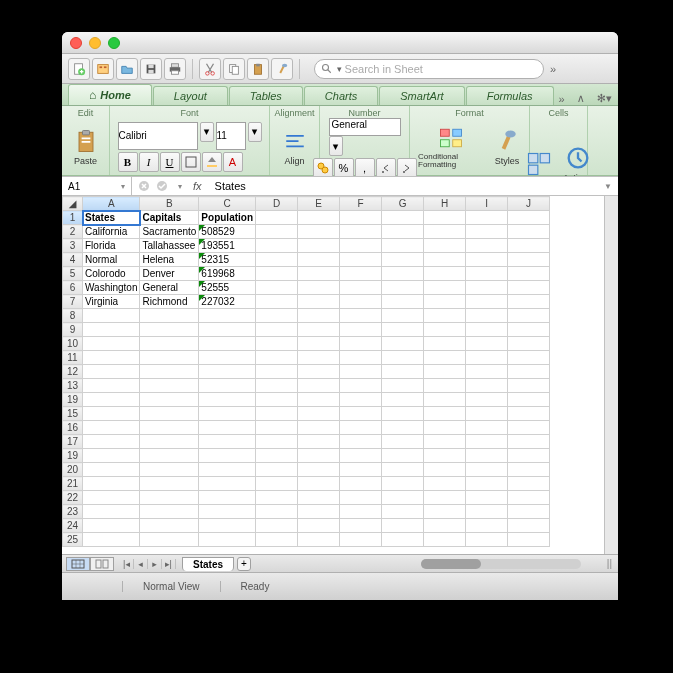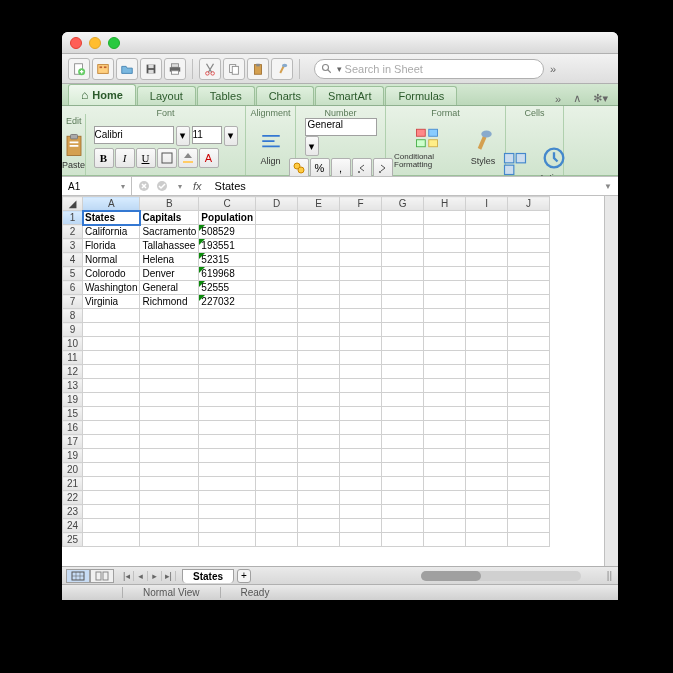--- a/index.html
+++ b/index.html
@@ -15,34 +15,34 @@
 .titlebar .title .xicon { display:inline-block; width:12px; height:12px; background:#4caf50; border-radius:2px; vertical-align:-2px; margin-right:4px; position:relative; }
 .titlebar .title .xicon::after { content:"X"; font-size:8px; color:#fff; position:absolute; left:2px; top:0; font-weight:bold; }
 .toolbar1 { height: 30px; background: linear-gradient(#f2f2f2,#dedede); border-bottom: 1px solid #b0b0b0; display:flex; align-items:center; padding:0 6px; gap:2px; }
 .tbtn { width:22px; height:22px; background:#f4f4f4; border:1px solid #b8b8b8; border-radius:3px; display:flex; align-items:center; justify-content:center; font-size:12px; cursor:pointer; }
 .tbtn svg { width:14px; height:14px; }
 .sep { width:1px; height:20px; background:#c0c0c0; margin:0 4px; }
 .search { flex:1; margin-left:8px; height:20px; background:#fff; border:1px solid #b0b0b0; border-radius:10px; display:flex; align-items:center; padding:0 6px; font-size:11px; color:#999; max-width:230px; }
 .search svg { width:12px; height:12px; margin-right:4px; fill:#888; }
 .chev { font-size:11px; color:#666; padding:0 4px; cursor:pointer; }
 .ribtabs { height:22px; background: linear-gradient(#d4e8d2,#bcd8ba); border-bottom:1px solid #8fb08f; display:flex; align-items:flex-end; padding-left:6px; }
-.rtab { padding:3px 12px; font-size:11px; color:#2b5a2b; background:linear-gradient(#e0f0de,#c8e0c6); border:1px solid #9cc09a; border-bottom:none; border-radius:3px 3px 0 0; margin-right:1px; cursor:pointer; position:relative; }
+.rtab { padding:3px 20px; font-size:11px; color:#2b5a2b; background:linear-gradient(#e0f0de,#c8e0c6); border:1px solid #9cc09a; border-bottom:none; border-radius:3px 3px 0 0; margin-right:1px; cursor:pointer; position:relative;font-style:italic; }
 .rtab.active { background:linear-gradient(#f0f8ef,#d8ecd6); font-weight:bold; }
 .rtab.home::before { content:"⌂"; margin-right:4px; font-size:12px; }
 .rtabs-right { margin-left:auto; display:flex; align-items:center; gap:4px; padding-right:6px; }
 .ribbon { background:linear-gradient(#e8f2e6,#d0e4ce); border-bottom:1px solid #9cc09a; height:70px; display:flex; font-size:10px; }
 .rgroup { border-right:1px solid #b0d0ae; padding:2px 4px; display:flex; flex-direction:column; }
 .rgroup .glabel { font-size:9px; color:#5a7a58; text-align:center; height:12px; }
 .rgroup .gbody { flex:1; display:flex; align-items:center; justify-content:center; gap:2px; }
 .bigbtn { display:flex; flex-direction:column; align-items:center; gap:1px; padding:2px 4px; cursor:pointer; }
 .bigbtn svg { width:28px; height:28px; }
 .bigbtn span { font-size:9px; color:#333; }
 .fontctrl { display:flex; flex-direction:column; gap:2px; }
 .fsel { display:flex; gap:2px; }
-.fsel select, .fsel input { height:18px; font-size:10px; border:1px solid #a0a0a0; background:#fff; }
+.fsel select, .fsel input { height:28px; font-size:10px; border:1px solid #a0a0a0; background:#fff; }
 .fname { width:80px; }
 .fsize { width:30px; }
 .btnrow { display:flex; gap:1px; }
 .sbtn { width:20px; height:20px; background:linear-gradient(#fafafa,#e8e8e8); border:1px solid #b0b0b0; border-radius:2px; display:flex; align-items:center; justify-content:center; font-size:11px; cursor:pointer; }
 .sbtn.bold { font-weight:bold; font-family:serif; }
 .sbtn.italic { font-style:italic; font-family:serif; }
 .sbtn.under { text-decoration:underline; font-family:serif; }
 .numctrl { display:flex; flex-direction:column; gap:2px; align-items:center; }
 .gensel { height:18px; width:72px; font-size:10px; border:1px solid #a0a0a0; background:#fff; padding:0 2px; text-align:left; }
 .formulabar { height:20px; background:#fff; border-top:1px solid #c0c0c0; border-bottom:1px solid #c0c0c0; display:flex; align-items:center; font-size:11px; }
@@ -67,21 +67,21 @@
 .grid .flag { position:relative; }
 .grid .flag::before { content:""; position:absolute; top:0; left:0; border:3px solid transparent; border-top-color:#0a8a0a; border-left-color:#0a8a0a; }
 .vscroll { width:14px; background:#e8e8e8; border-left:1px solid #c0c0c0; }
 .sheettabs { height:18px; background:linear-gradient(#eaeaea,#d8d8d8); border-top:1px solid #b0b0b0; display:flex; align-items:center; font-size:10px; }
 .stnav { display:flex; padding:0 2px; gap:0; }
 .stnav span { width:14px; text-align:center; cursor:pointer; color:#666; font-size:9px; border-right:1px solid #c0c0c0; }
 .stab { background:#fff; border:1px solid #a0a0a0; border-bottom:none; border-radius:0 0 4px 4px; padding:1px 10px; margin-left:4px; font-weight:bold; cursor:pointer; }
 .splus { width:14px; height:14px; border:1px solid #a0a0a0; border-radius:3px; margin-left:3px; text-align:center; cursor:pointer; font-size:10px; background:#f4f4f4; }
 .hscroll { flex:1; margin:0 8px; height:10px; background:#d0d0d0; border-radius:5px; position:relative; max-width:160px; margin-left:auto; margin-right:20px; }
 .hscroll .thumb { position:absolute; left:0; width:60px; height:100%; background:#a0a0a0; border-radius:5px; }
-.status { height:16px; background:linear-gradient(#eaeaea,#d0d0d0); border-top:1px solid #b0b0b0; display:flex; align-items:center; font-size:10px; color:#555; }
+.status { height:28px; background:linear-gradient(#eaeaea,#d0d0d0); border-top:1px solid #b0b0b0; display:flex; align-items:center; font-size:10px; color:#555; }
 .status .views { display:flex; gap:0; padding:0 4px; }
 .status .vbtn { width:24px; height:14px; border:1px solid #a0a0a0; background:#f0f0f0; display:flex; align-items:center; justify-content:center; cursor:pointer; }
 .status .vbtn.active { background:#c8dcf4; }
 .status .slabel { padding:0 20px; border-left:1px solid #b0b0b0; }
 </style>
 </head>
 <body>
 
 <div class="window">
 
@@ -173,21 +173,21 @@
     <div class="rtab">SmartArt</div>
     <div class="rtab">Formulas</div>
     <div class="rtabs-right">
       <span class="chev">»</span>
       <span class="chev">∧</span>
       <span class="chev">✻▾</span>
     </div>
   </div>
 
   <div class="ribbon">
-    <div class="rgroup" style="width:24px;margin-top:8px;">
+    <div class="rgroup" style="width:48px;">
       <div class="glabel">Edit</div>
       <div class="gbody">
         <div class="bigbtn">
           <svg viewBox="0 0 32 32">
               <rect x="8" y="6" width="16" height="22" fill="#d4a050" stroke="#a07030"></rect>
               <rect x="12" y="4" width="8" height="5" rx="1" fill="#aaa" stroke="#777"></rect>
               <rect x="11" y="12" width="10" height="2" fill="#fff"></rect>
               <rect x="11" y="16" width="10" height="2" fill="#fff"></rect>
             </svg>
           <span>Paste</span>

